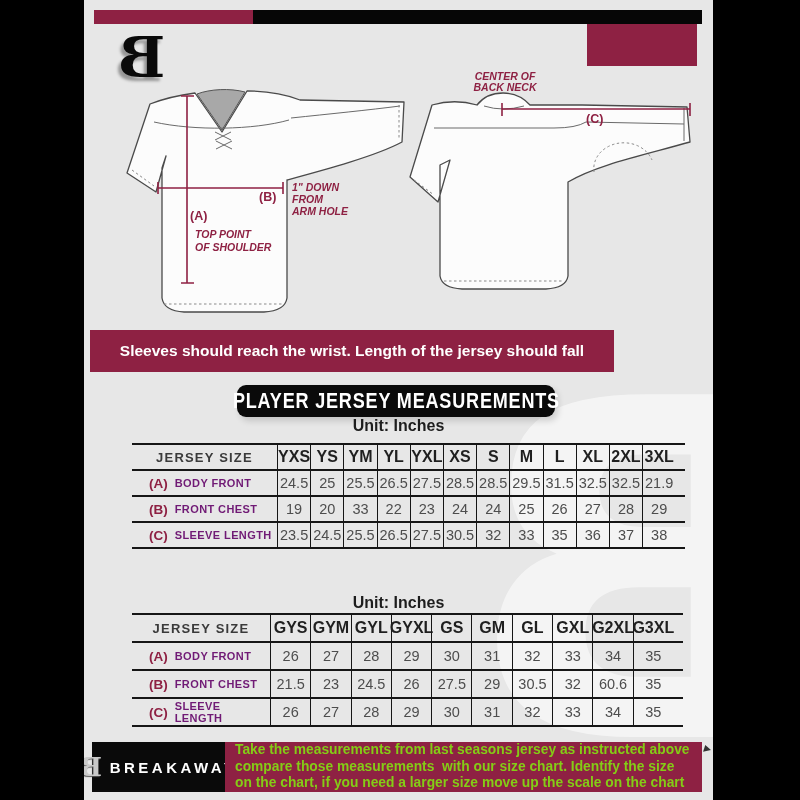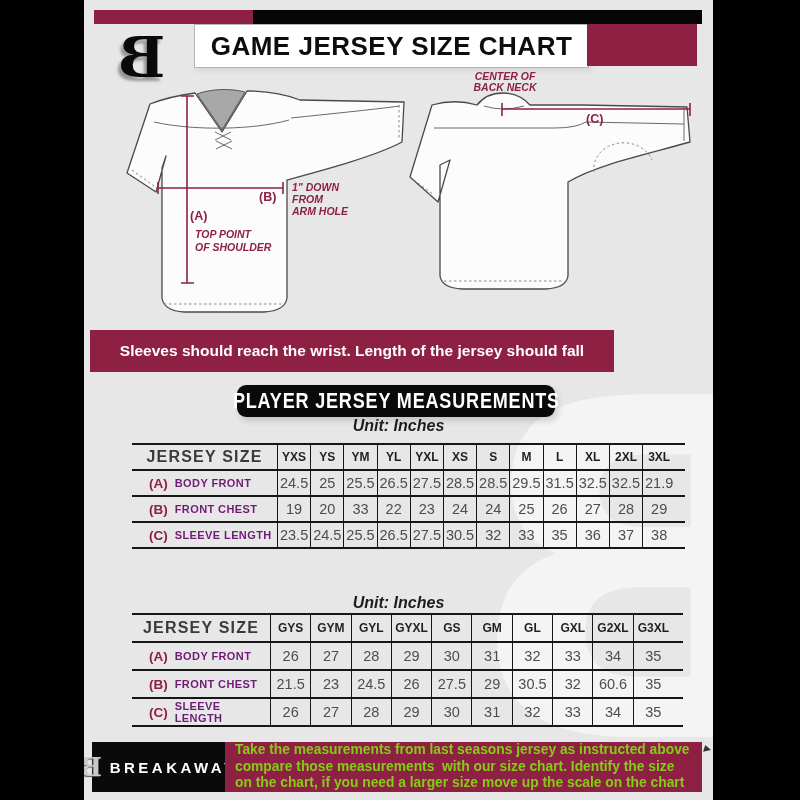--- a/index.html
+++ b/index.html
@@ -31,35 +31,35 @@
   .banner{position:absolute;left:6px;top:330px;width:524px;height:42px;background:#8e2143;
        display:flex;flex-direction:column;align-items:center;justify-content:center;}
   .banner div{color:#fff;font-size:15.5px;font-weight:600;line-height:20px;}
   
   .pill{position:absolute;background:#0a0a0a;border-radius:9px;display:flex;align-items:center;
        justify-content:center;box-shadow:3px 4px 6px rgba(0,0,0,.15);}
   .pill span{color:#fff;font-weight:800;font-size:22px;letter-spacing:1px;white-space:nowrap;
        display:inline-block;transform:scaleX(.82);}
   .pill.player{left:153px;top:385px;width:318px;height:32px;}
   .pill.goalie{left:161px;top:563px;width:307px;height:31px;}
-  .unit{position:absolute;left:0;width:100%;text-align:center;font-style:italic;font-weight:700;
+  .unit{position:absolute;left:0;width:100%;text-align:center;font-weight:700;
        font-size:16px;color:#1d1d1d;}
   .unit.player{top:417px;} .unit.goalie{top:594px;}
   
   .table{position:absolute;}
   .table.player{left:48px;top:443px;--lw:145px;--cw:32.2px;--rh:24px;}
   .table.goalie{left:48px;top:613px;--lw:138px;--cw:39.3px;--rh:26px;}
   .trow{display:flex;border-top:2px solid #161616;height:var(--rh);}
   .table .trow:last-child{border-bottom:2px solid #161616;}
   .tlabel{width:var(--lw);display:flex;align-items:center;justify-content:center;}
   .trow:not(.thead) .tlabel{justify-content:flex-start;padding-left:17px;box-sizing:border-box;}
   .tcell{width:var(--cw);border-left:1.6px solid #161616;display:flex;align-items:center;justify-content:center;}
   .ttail{width:10px;}
-  .thead .tlabel{font-size:16px;letter-spacing:1.2px;color:#3a3a3a;font-weight:600;}
-  .tsize{font-weight:800;font-size:12px;color:#1f1f1f;}
+  .thead .tlabel{font-size:13px;letter-spacing:1.2px;color:#3a3a3a;font-weight:600;}
+  .tsize{font-weight:800;font-size:16px;color:#1f1f1f;}
   .tval{font-size:14.5px;color:#4d4d4d;font-weight:500;}
   .key{color:#8e2143;font-weight:800;font-size:13.5px;margin-right:7px;}
   .mlabel{font-size:11px;color:#701a75;font-weight:600;letter-spacing:.4px;}
   
   .footer-black{position:absolute;left:8px;top:742px;width:133px;height:50px;background:#0a0a0a;
        display:flex;align-items:center;justify-content:center;gap:8px;}
   .footer-logo{font-family:"DejaVu Serif",serif;font-weight:700;font-size:26px;color:#c9c9c9;
        transform:scaleX(-1);text-shadow:1px 1px 1px #555;}
   .footer-brand{color:#fff;font-size:15px;font-weight:700;letter-spacing:3.5px;}
   .footer-maroon{position:absolute;left:141px;top:742px;width:477px;height:50px;background:#8e2143;
@@ -71,23 +71,20 @@
 </head>
 <body>
 
 <div class="sheet">
 
   <div class="watermark">B</div>
 
   <div class="topbar-maroon"></div>
   <div class="topbar-black"></div>
   <div class="brand-logo">B</div>
-  <div class="title-box">
-    <span>GAME JERSEY SIZE CHART</span>
-  </div>
   <div class="title-maroon"></div>
 
   <svg class="diagram" width="629" height="270" viewBox="0 0 629 270">
 
     <g>
       <path class="jersey" d="M111,33 C96,35 79,39 66,44 L43,113 L72,132 L82,96 L78,108 L78,238
         Q80,251 100,252 L180,252 Q201,251 203,238 L203,120 C240,110 292,96 318,82 L320,42 L216,40
         C198,33 180,31 163,31 L138,72 Z"></path>
       <path d="M113,34 L138,70 L161,32 C146,28 126,29 113,34 Z" fill="#a8a8a8" stroke="#555" stroke-width="1"></path>
       <path class="seam" d="M70,62 C110,71 170,70 205,60 M207,58 C245,54 285,50 316,46"></path>

